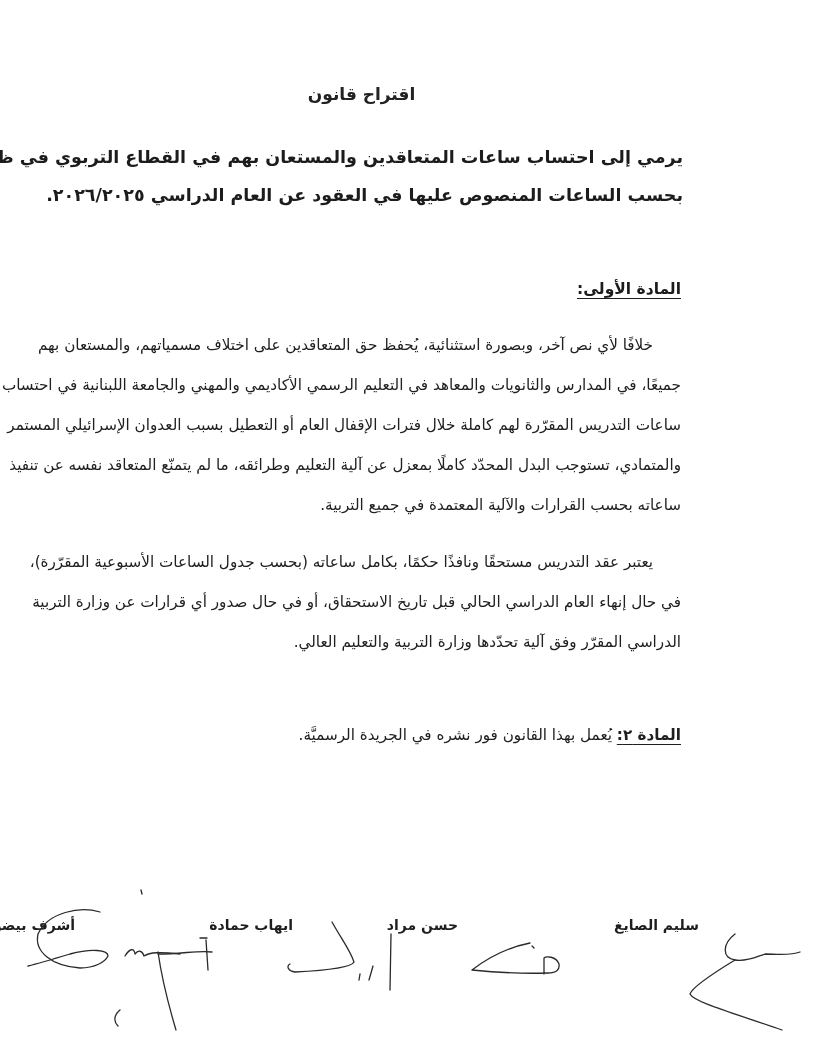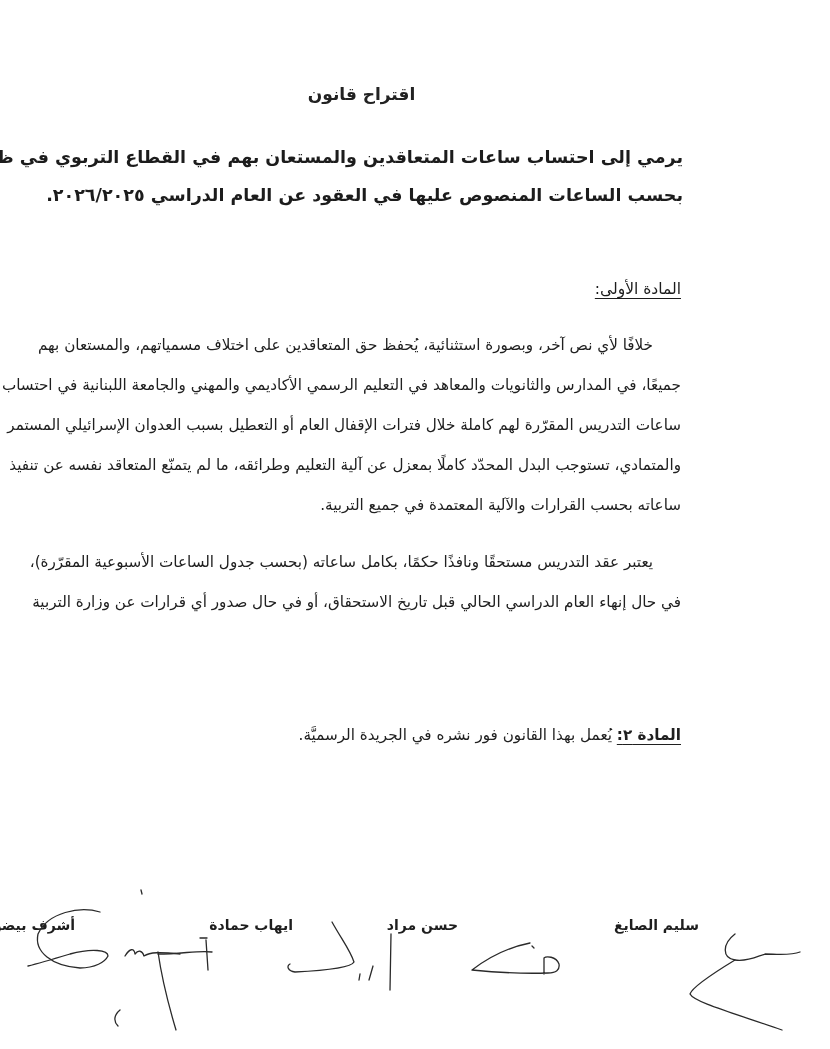--- a/index.html
+++ b/index.html
@@ -40,21 +40,21 @@
       font-weight: bold;
       font-size: 17.5px;
       line-height: 38px;
       color: #1c1c1c;
     }
     .subtitle .line { display: block; white-space: nowrap; }
     .article-heading {
       position: absolute;
       top: 280px;
       right: 42px;
-      font-weight: normal;
+      font-weight: bold;
       font-size: 15.5px;
       text-decoration: underline;
       text-underline-offset: 4px;
       color: #1c1c1c;
     }
     .para {
       position: absolute;
       right: 42px;
       left: 42px;
       font-size: 15.2px;
@@ -129,20 +129,21 @@
     <span class="line indent">خلافًا لأي نص آخر، وبصورة استثنائية، يُحفظ حق المتعاقدين على اختلاف مسمياتهم، والمستعان بهم</span>
     <span class="line">جميعًا، في المدارس والثانويات والمعاهد في التعليم الرسمي الأكاديمي والمهني والجامعة اللبنانية في احتساب</span>
     <span class="line">ساعات التدريس المقرّرة لهم كاملة خلال فترات الإقفال العام أو التعطيل بسبب العدوان الإسرائيلي المستمر</span>
     <span class="line">والمتمادي، تستوجب البدل المحدّد كاملًا بمعزل عن آلية التعليم وطرائقه، ما لم يتمنّع المتعاقد نفسه عن تنفيذ</span>
     <span class="line last">ساعاته بحسب القرارات والآلية المعتمدة في جميع التربية.</span>
   </div>
 
   <div class="para para2">
     <span class="line indent">يعتبر عقد التدريس مستحقًا ونافذًا حكمًا، بكامل ساعاته (بحسب جدول الساعات الأسبوعية المقرّرة)،</span>
     <span class="line">في حال إنهاء العام الدراسي الحالي قبل تاريخ الاستحقاق، أو في حال صدور أي قرارات عن وزارة التربية</span>
+    <span class="line last">الدراسي المقرّر وفق آلية تحدّدها وزارة التربية والتعليم العالي.</span>
   </div>
 
   <div class="article2">
     <span class="label">المادة ٢:</span><span> يُعمل بهذا القانون فور نشره في الجريدة الرسميَّة.</span>
   </div>
 
   <div class="signer-name sig-1">سليم الصايغ</div>
   <div class="signer-name sig-2">حسن مراد</div>
   <div class="signer-name sig-3">ايهاب حمادة</div>
   <div class="signer-name sig-4">أشرف بيضون</div>

